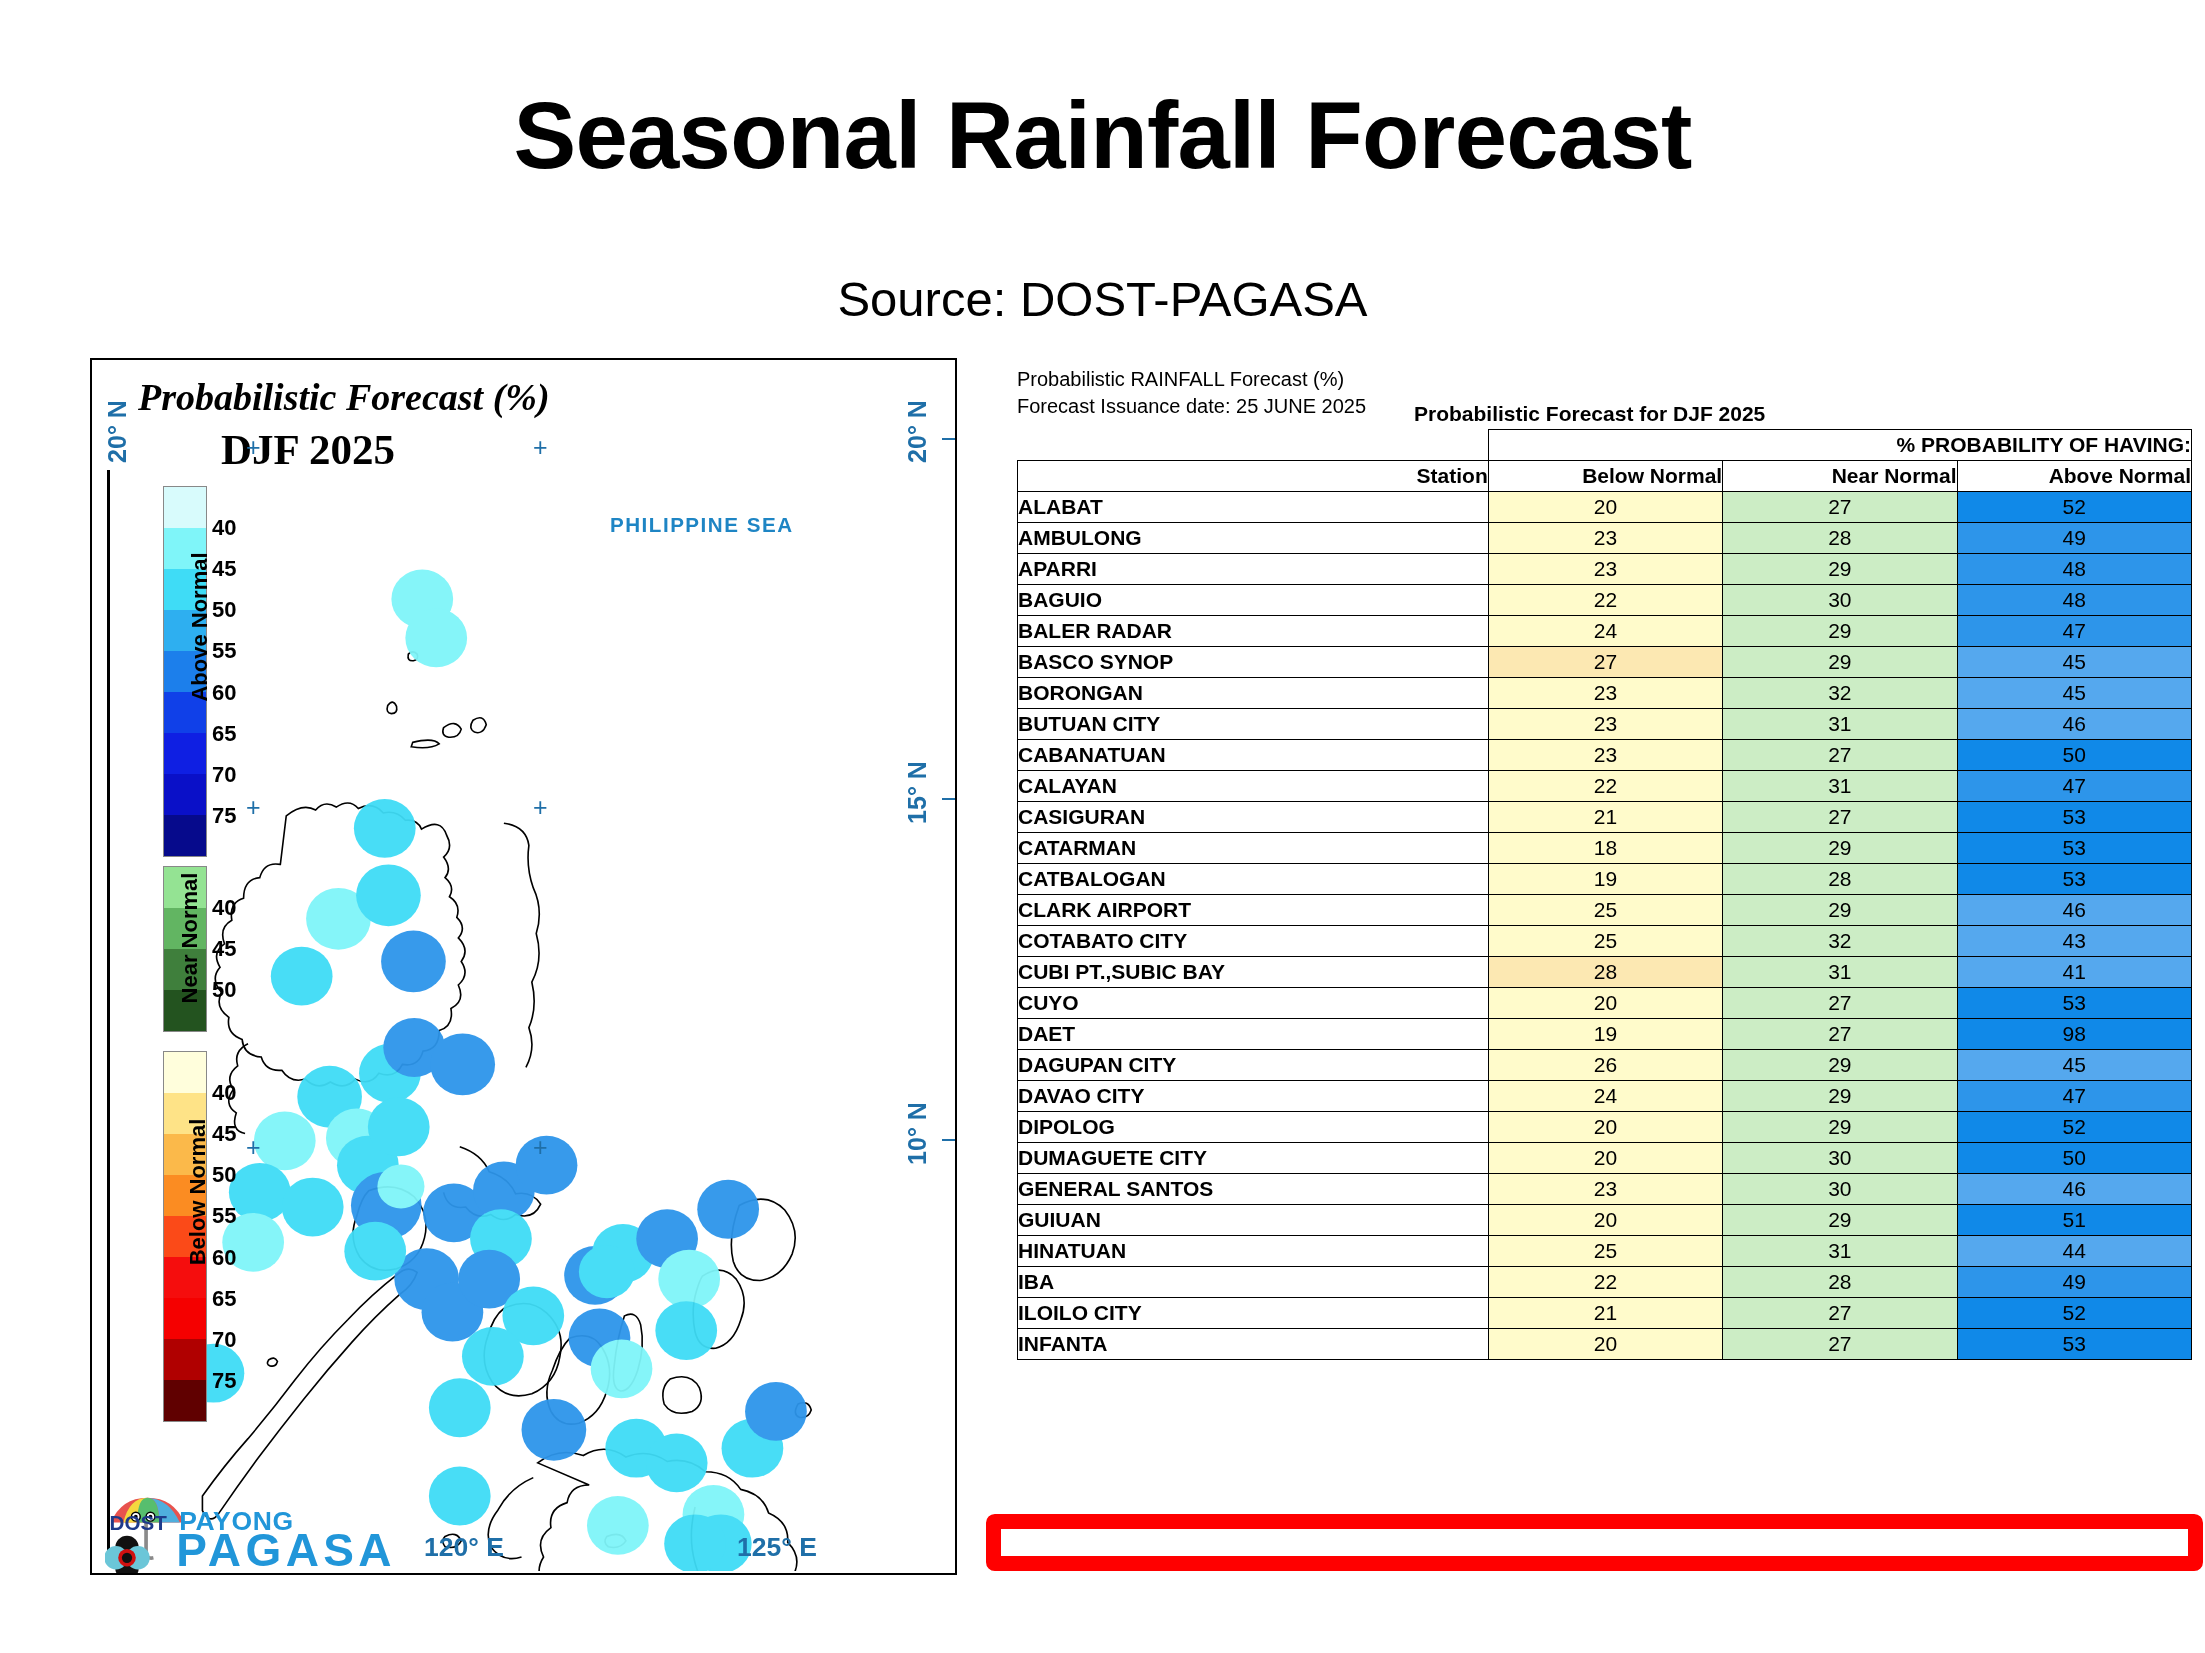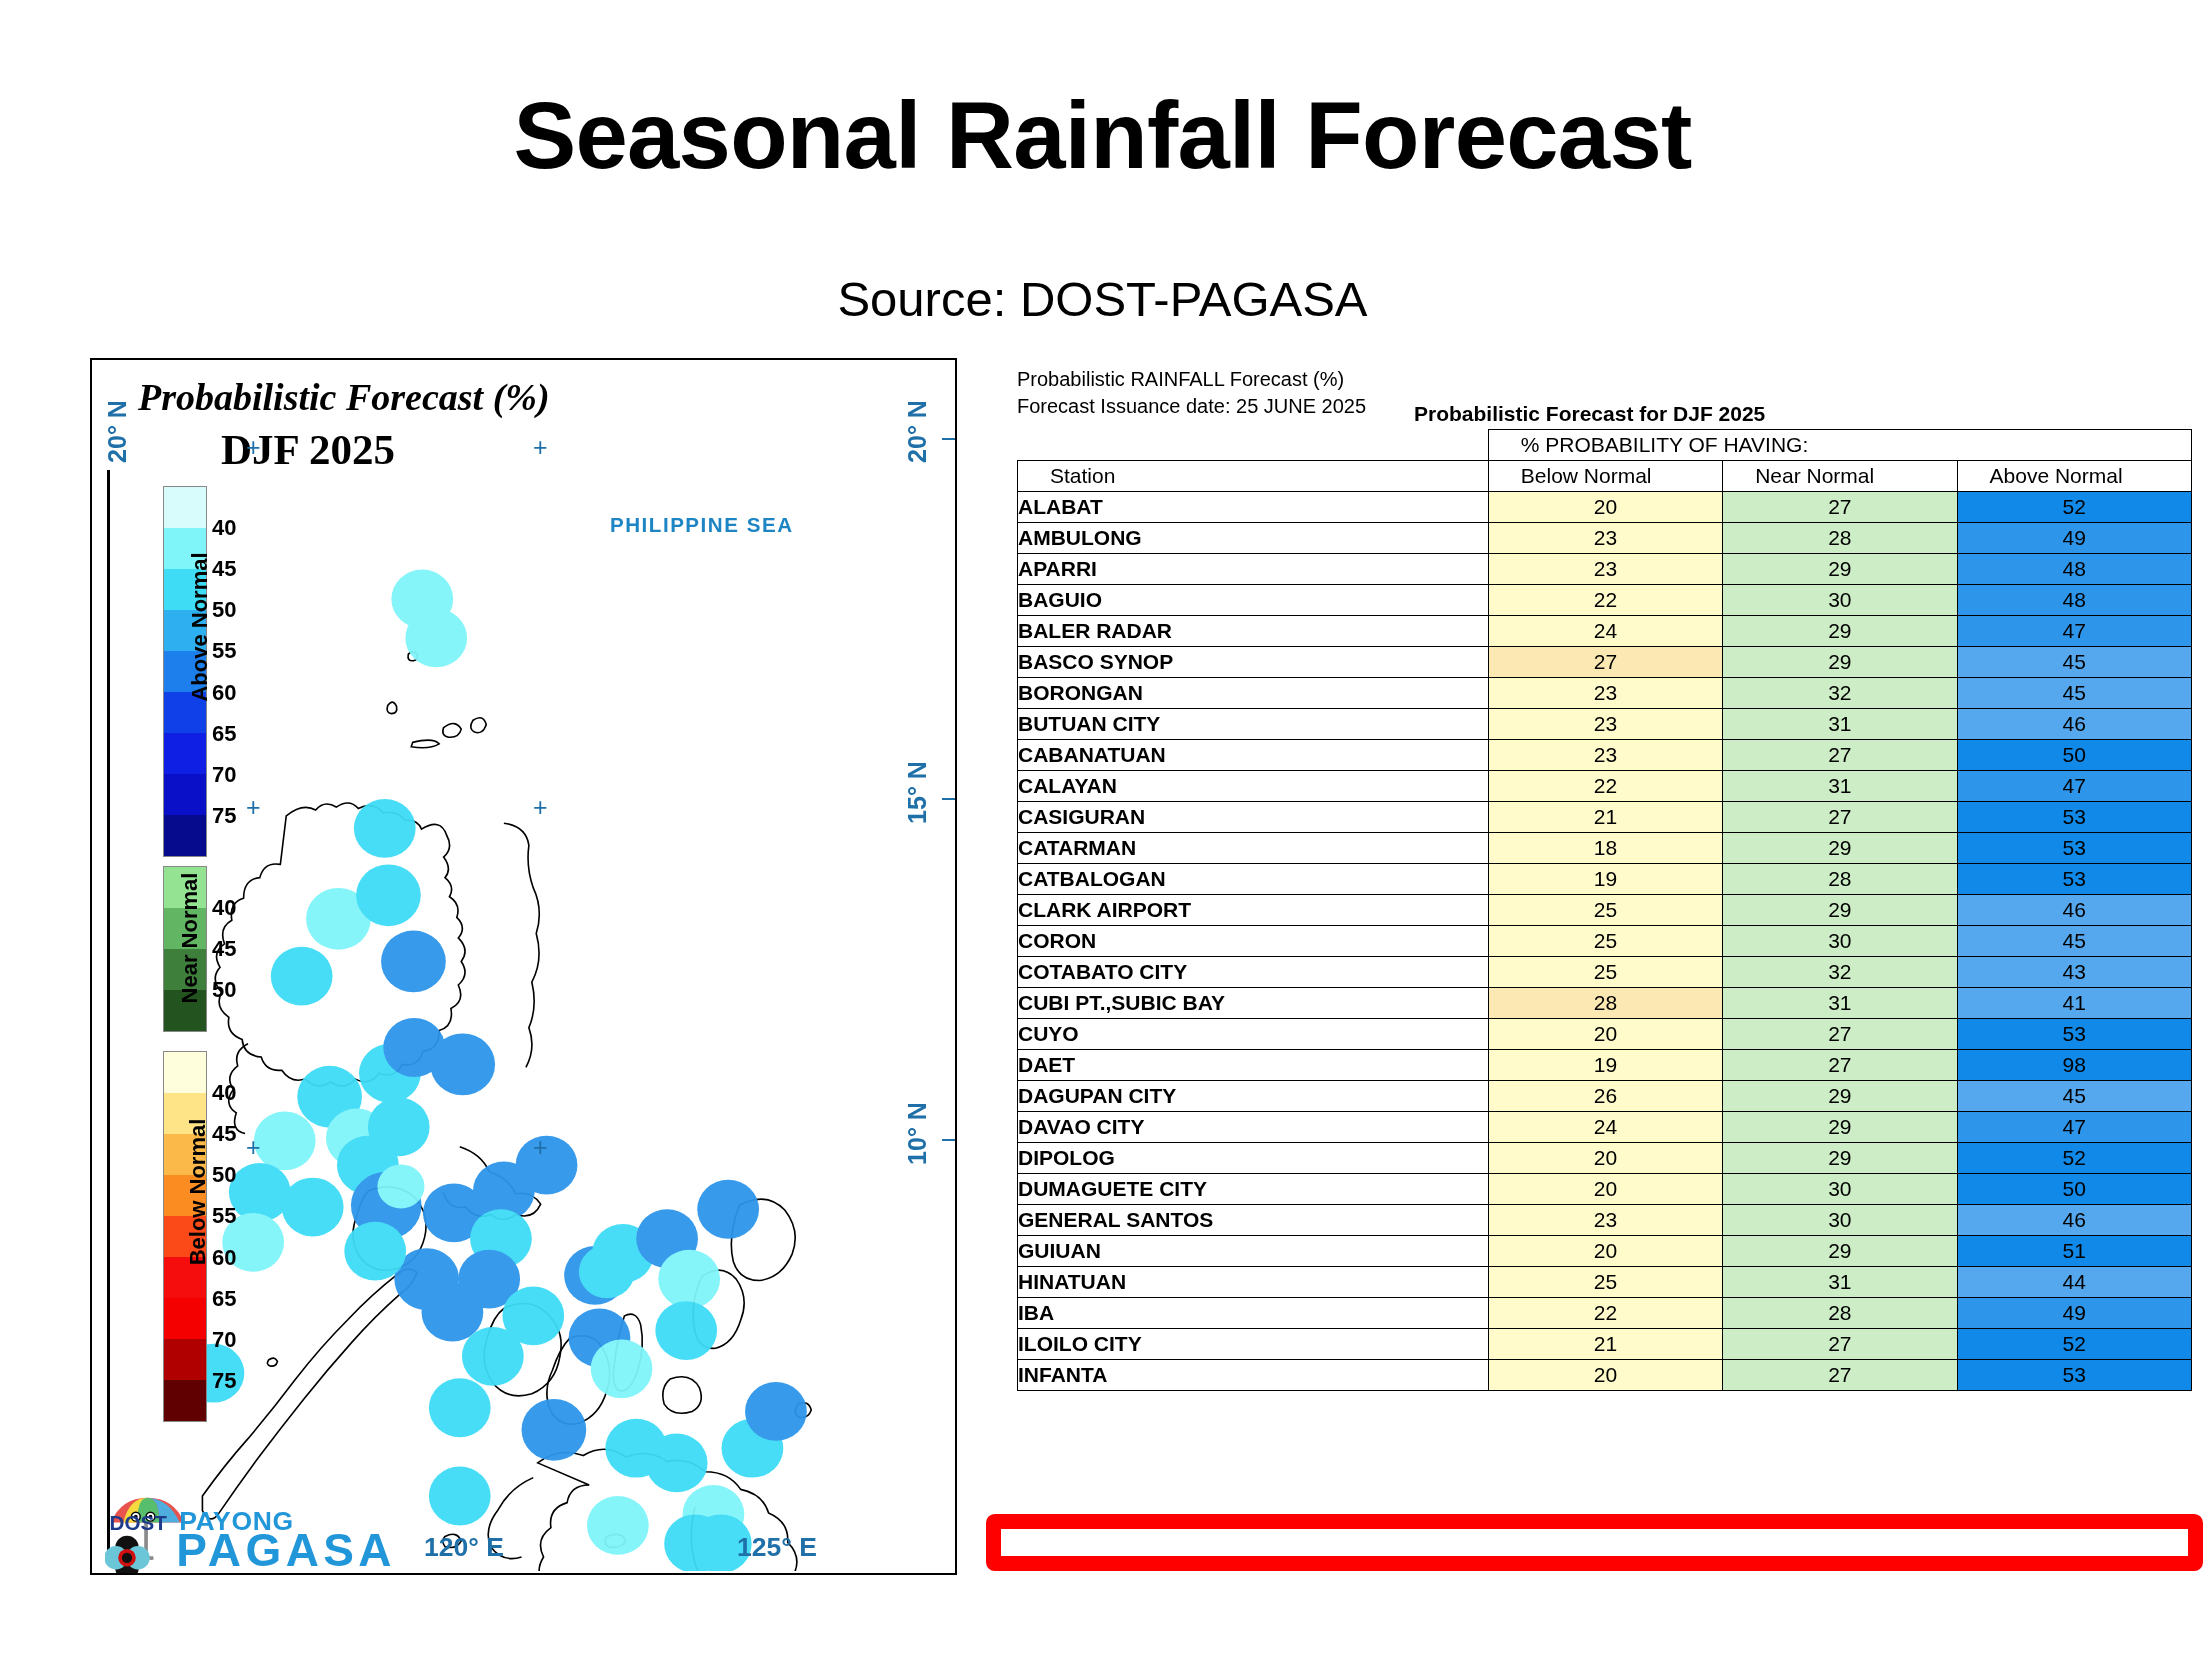--- a/index.html
+++ b/index.html
@@ -130,21 +130,21 @@
   }
   table#forecast col.c-station { width:470px; }
   table#forecast col.c-val     { width:234px; }
   table#forecast th, table#forecast td {
     border:1.5px solid #000;
     padding:0;
     height:31px;
     font-size:21px;
     color:#000;
   }
-  table#forecast th { font-weight:normal; text-align:left;padding-left:32px; }
+  table#forecast th { font-weight:bold; text-align:right;padding-left:32px; }
   th.blank-cell { border-bottom:2.9px solid #000; }
   th.prob-head  { border-bottom:2.9px solid #000; font-size:21px; }
   tr.sub-head th { border-bottom:2.9px solid #000; }
   td.station {
     text-align:left; padding-left:7.4px;
     font-weight:bold; font-size:20px;
     background:#fff;
     margin-top:48px;
   }
   td.v { text-align:center; font-size:21px; }
@@ -523,26 +523,20 @@
           <td class="v near">28</td>
           <td class="v above hi">53</td>
         </tr>
         <tr>
           <td class="station">CLARK AIRPORT</td>
           <td class="v below">25</td>
           <td class="v near">29</td>
           <td class="v above lo">46</td>
         </tr>
         <tr>
-          <td class="station">CORON</td>
-          <td class="v below">25</td>
-          <td class="v near">30</td>
-          <td class="v above lo">45</td>
-        </tr>
-        <tr>
           <td class="station">COTABATO CITY</td>
           <td class="v below">25</td>
           <td class="v near">32</td>
           <td class="v above lo">43</td>
         </tr>
         <tr>
           <td class="station">CUBI PT.,SUBIC BAY</td>
           <td class="v below hot">28</td>
           <td class="v near">31</td>
           <td class="v above lo">41</td>

